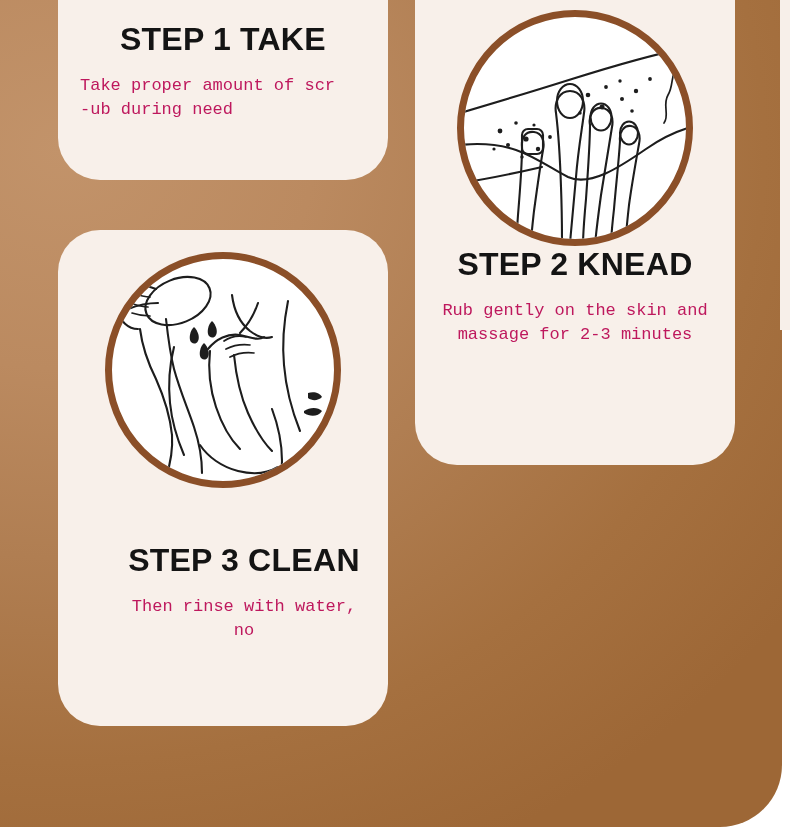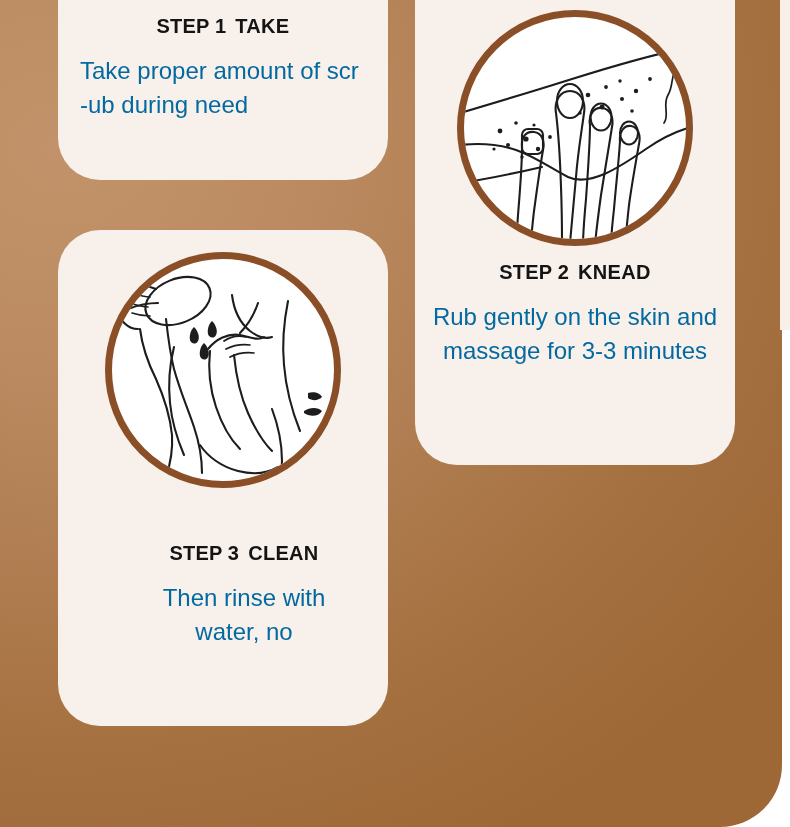--- a/index.html
+++ b/index.html
@@ -47,57 +47,58 @@
     width:320px;height:549px;
     border-radius:42px;
   }
   #card-3{
     left:58px;top:230px;
     width:330px;height:496px;
     border-radius:42px;
   }
 
   .step-title{
-    font-size:20px;
+    font-size:32px;
     font-weight:700;
     color:#141414;
     text-align:center;
     letter-spacing:.3px;
     margin:0;
     white-space:nowrap;
   }
   .step-title .num{letter-spacing:.2px;}
   .step-title .word{margin-left:9px;}
 
   .step-desc{
-    font-size:24px;
+    font-size:17px;
     line-height:1.42;
-    color:#0369a1;
+    color:#be185d;
     text-align:center;
     margin:0;
     font-weight:400;
+    font-family:Liberation Mono, monospace;
   }
 
   
   #card-1 .inner{
     position:absolute;
     left:0;right:0;bottom:58px;
   }
   #card-1 .step-title{margin-bottom:16px;}
   #card-1 .step-desc{padding:0 18px;text-align:left;padding-left:22px;}
 
   
   #card-2 .illo-wrap{
     position:absolute;
     left:0;right:0;top:94px;
     display:flex;justify-content:center;
   }
   #card-2 .text-wrap{
     position:absolute;
-    left:0;right:0;top:345px;
+    left:0;right:0;top:330px;
   }
   #card-2 .step-title{margin-bottom:16px;}
   #card-2 .step-desc{padding:0 0;}
 
   
   #card-3 .illo-wrap{
     position:absolute;
     left:0;right:0;top:22px;
     display:flex;justify-content:center;
   }
@@ -201,21 +202,21 @@
         </svg>
       </div>
     </div>
 
     <div class="text-wrap">
       <p class="step-title">
         <span class="num">STEP 2</span><span class="word">KNEAD</span>
       </p>
       <p class="step-desc">
         <span>Rub gently on the skin and</span><br>
-        <span>massage for 3-3 minutes</span>
+        <span>massage for 2-3 minutes</span>
       </p>
     </div>
   </div>
 
   <div class="card" id="card-3">
 
     <div class="illo-wrap">
       <div class="circle-illo" id="illo-clean">
         <svg class="sketch" viewBox="0 0 222 222">
 

